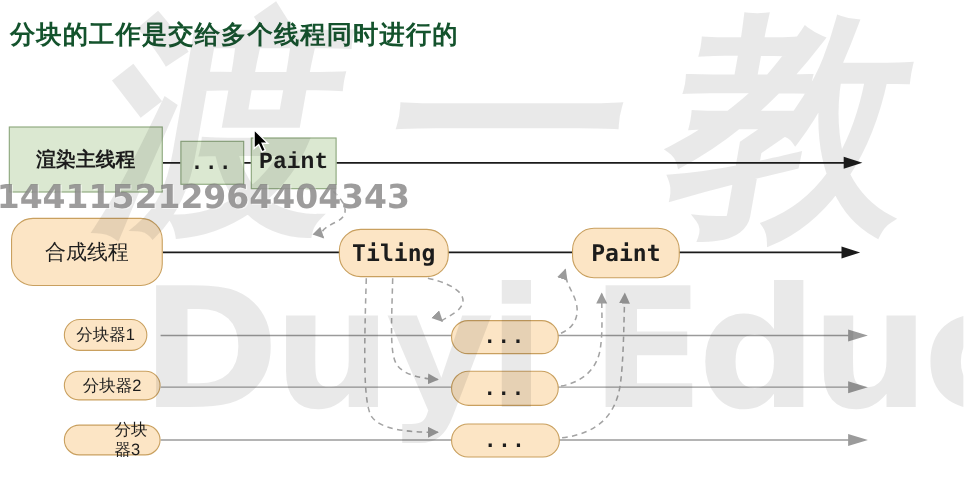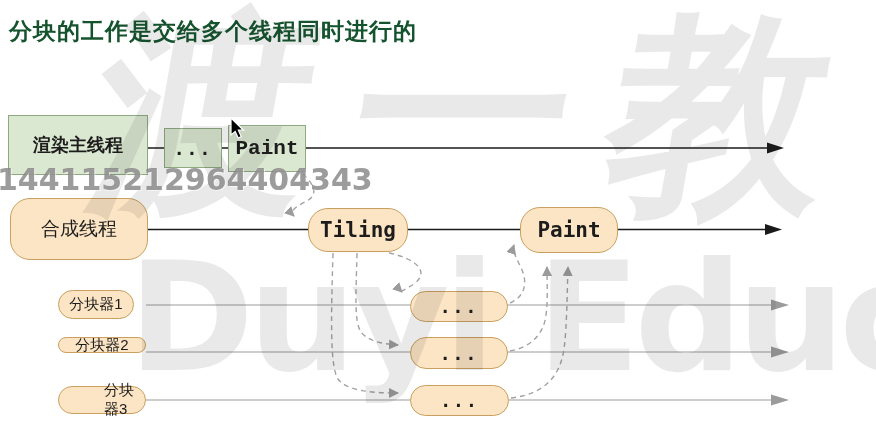--- a/index.html
+++ b/index.html
@@ -46,21 +46,21 @@
   .mono{font-family:"DejaVu Sans Mono","Liberation Mono",monospace;font-weight:bold;font-size:21px;}
   .dots{font-family:"DejaVu Sans Mono","Liberation Mono",monospace;font-weight:bold;font-size:18px;letter-spacing:2px;}
   
   #n-main{left:8px;top:115px;width:140px;height:60px;}
   #n-main-dots{left:164px;top:128px;width:58px;height:40px;}
   #n-paint{left:228px;top:125px;width:78px;height:47px;font-family:Liberation Mono, monospace;}
   #n-comp{left:10px;top:198px;width:138px;height:62px;font-size:19px;}
   #n-tiling{left:308px;top:208px;width:100px;height:44px;}
   #n-tiles{left:520px;top:207px;width:98px;height:46px;}
   #n-tiler1{left:58px;top:290px;width:76px;height:29px;}
-  #n-tiler2{left:58px;top:337px;width:88px;height:16px;text-align:right;}
+  #n-tiler2{left:58px;top:337px;width:88px;height:27px;text-align:right;}
   #n-tiler3{left:58px;top:386px;width:88px;height:28px;padding-left:45px;}
   #n-dots1{left:410px;top:291px;width:98px;height:31px;}
   #n-dots2{left:410px;top:337px;width:98px;height:32px;}
   #n-dots3{left:410px;top:385px;width:99px;height:31px;}
   
   #lines{position:absolute;left:0;top:0;z-index:1;}
   #cursor{position:absolute;left:229px;top:117px;z-index:5;}
 </style>
 </head>
 <body>

